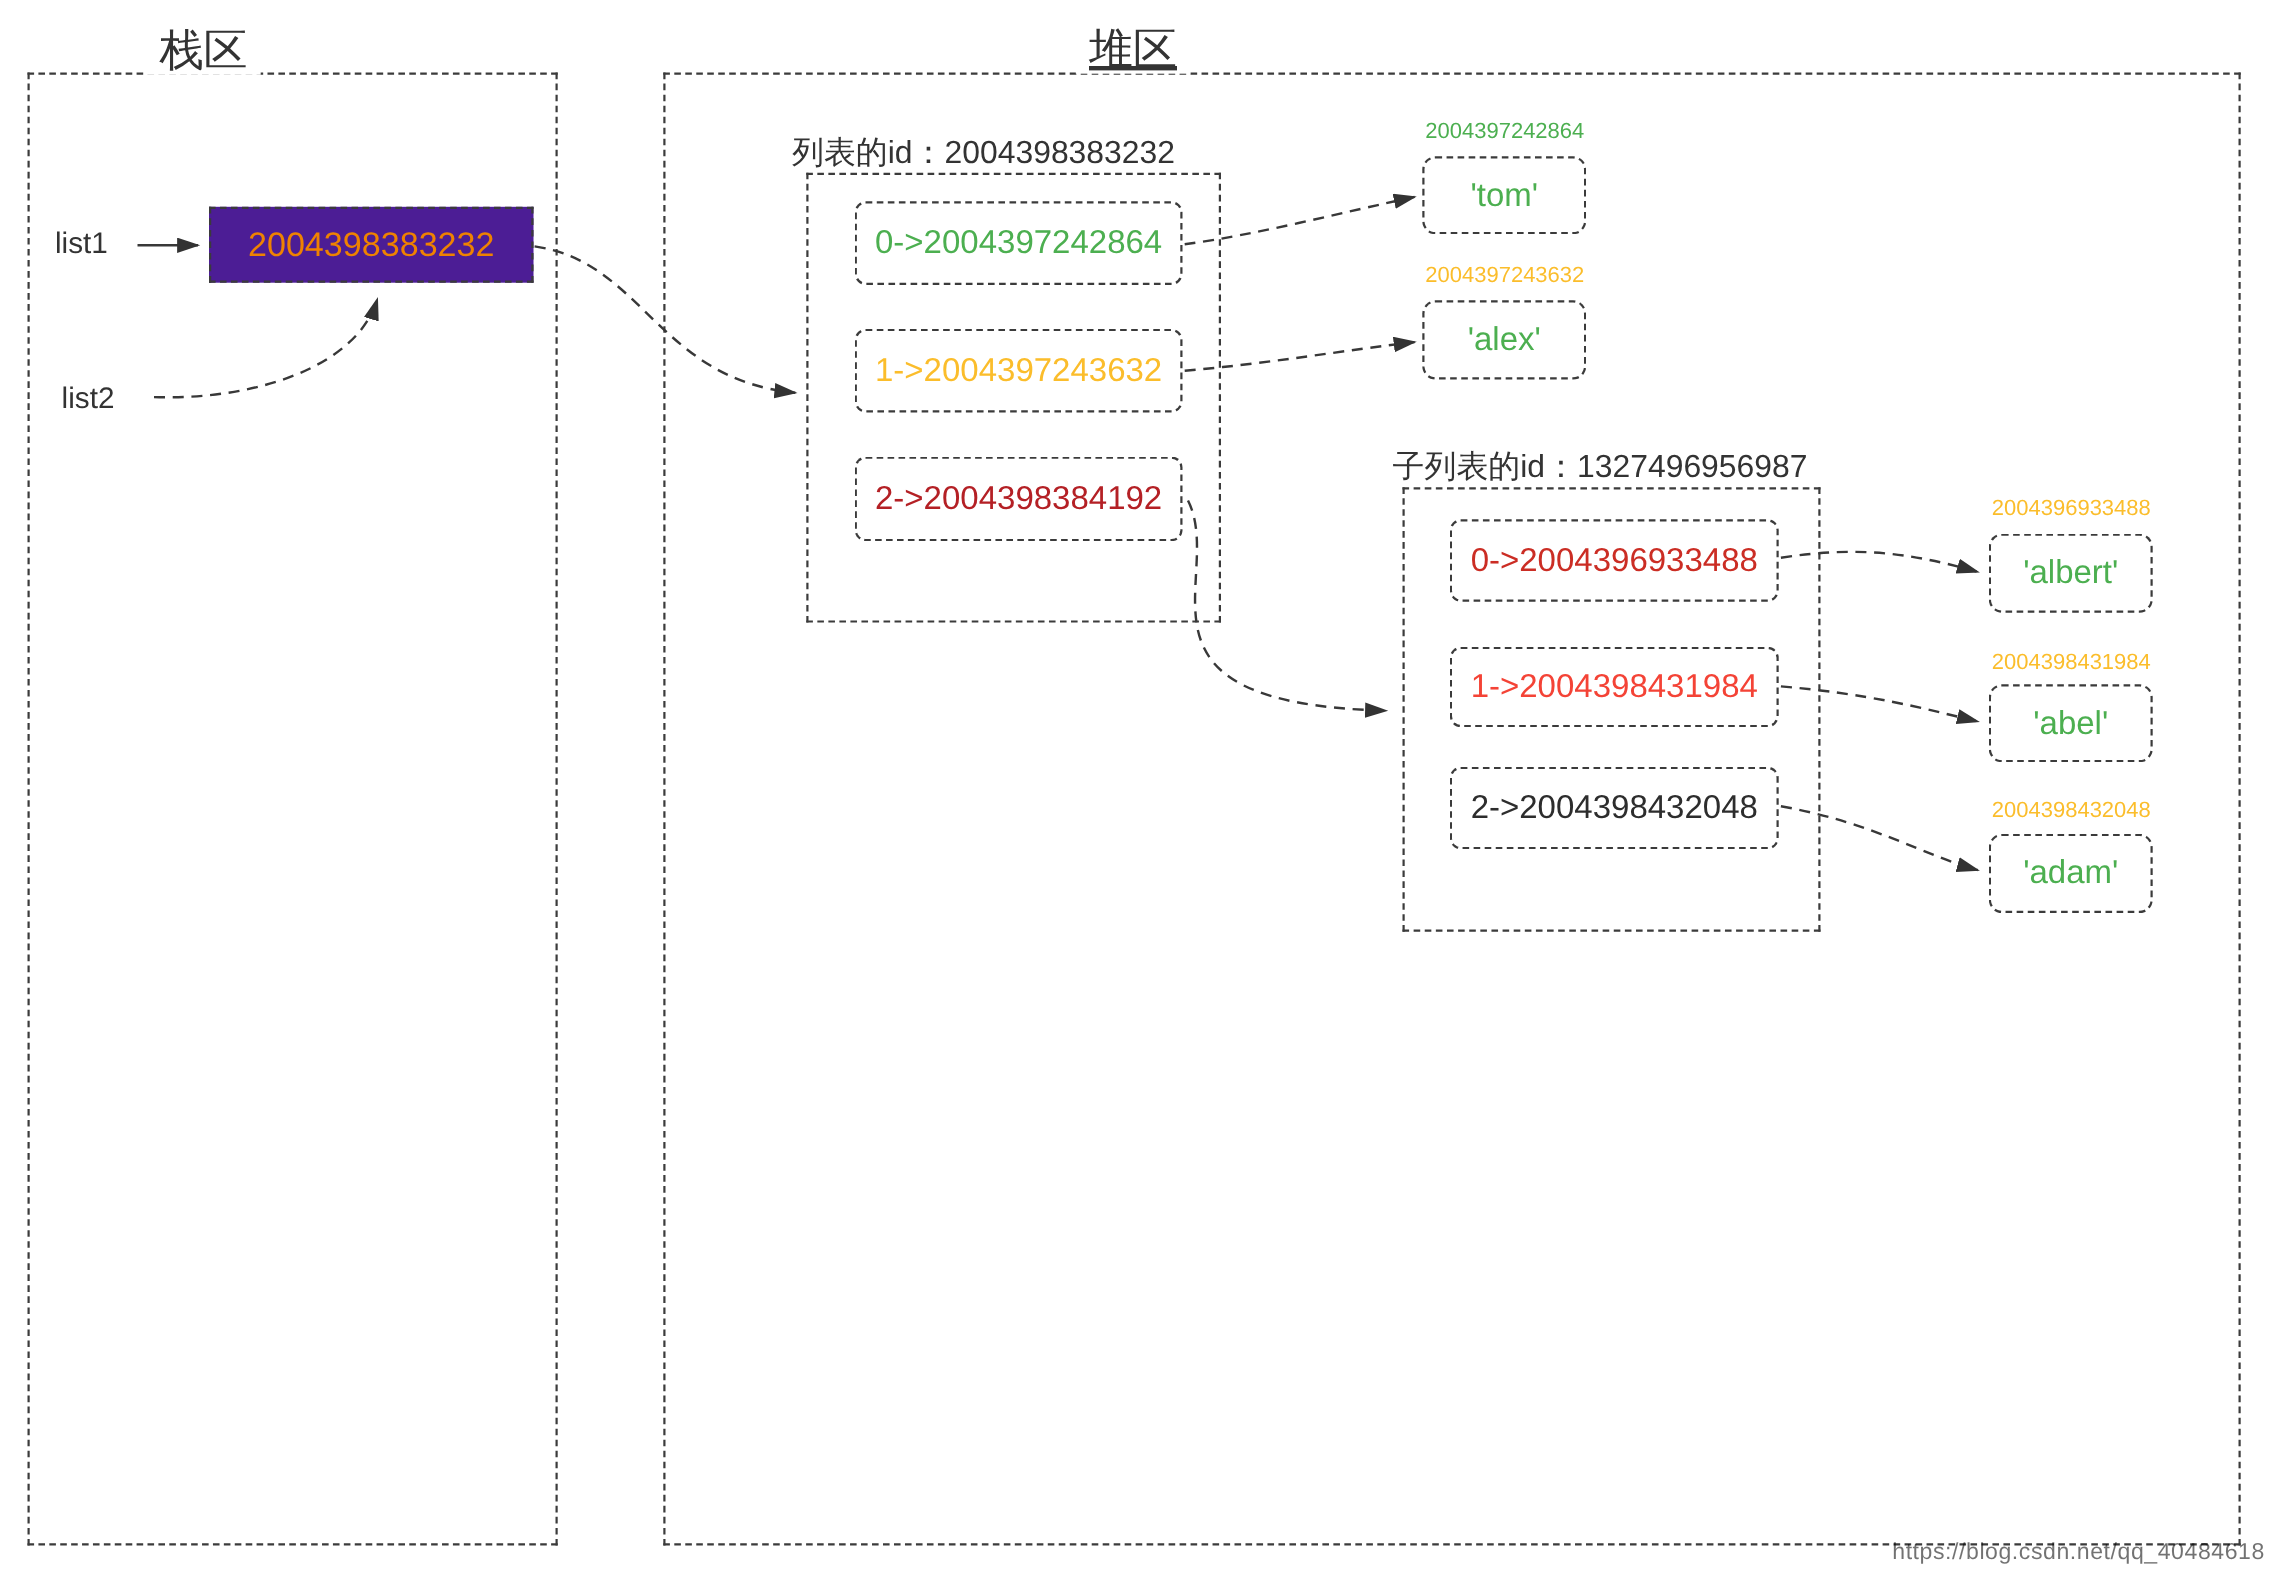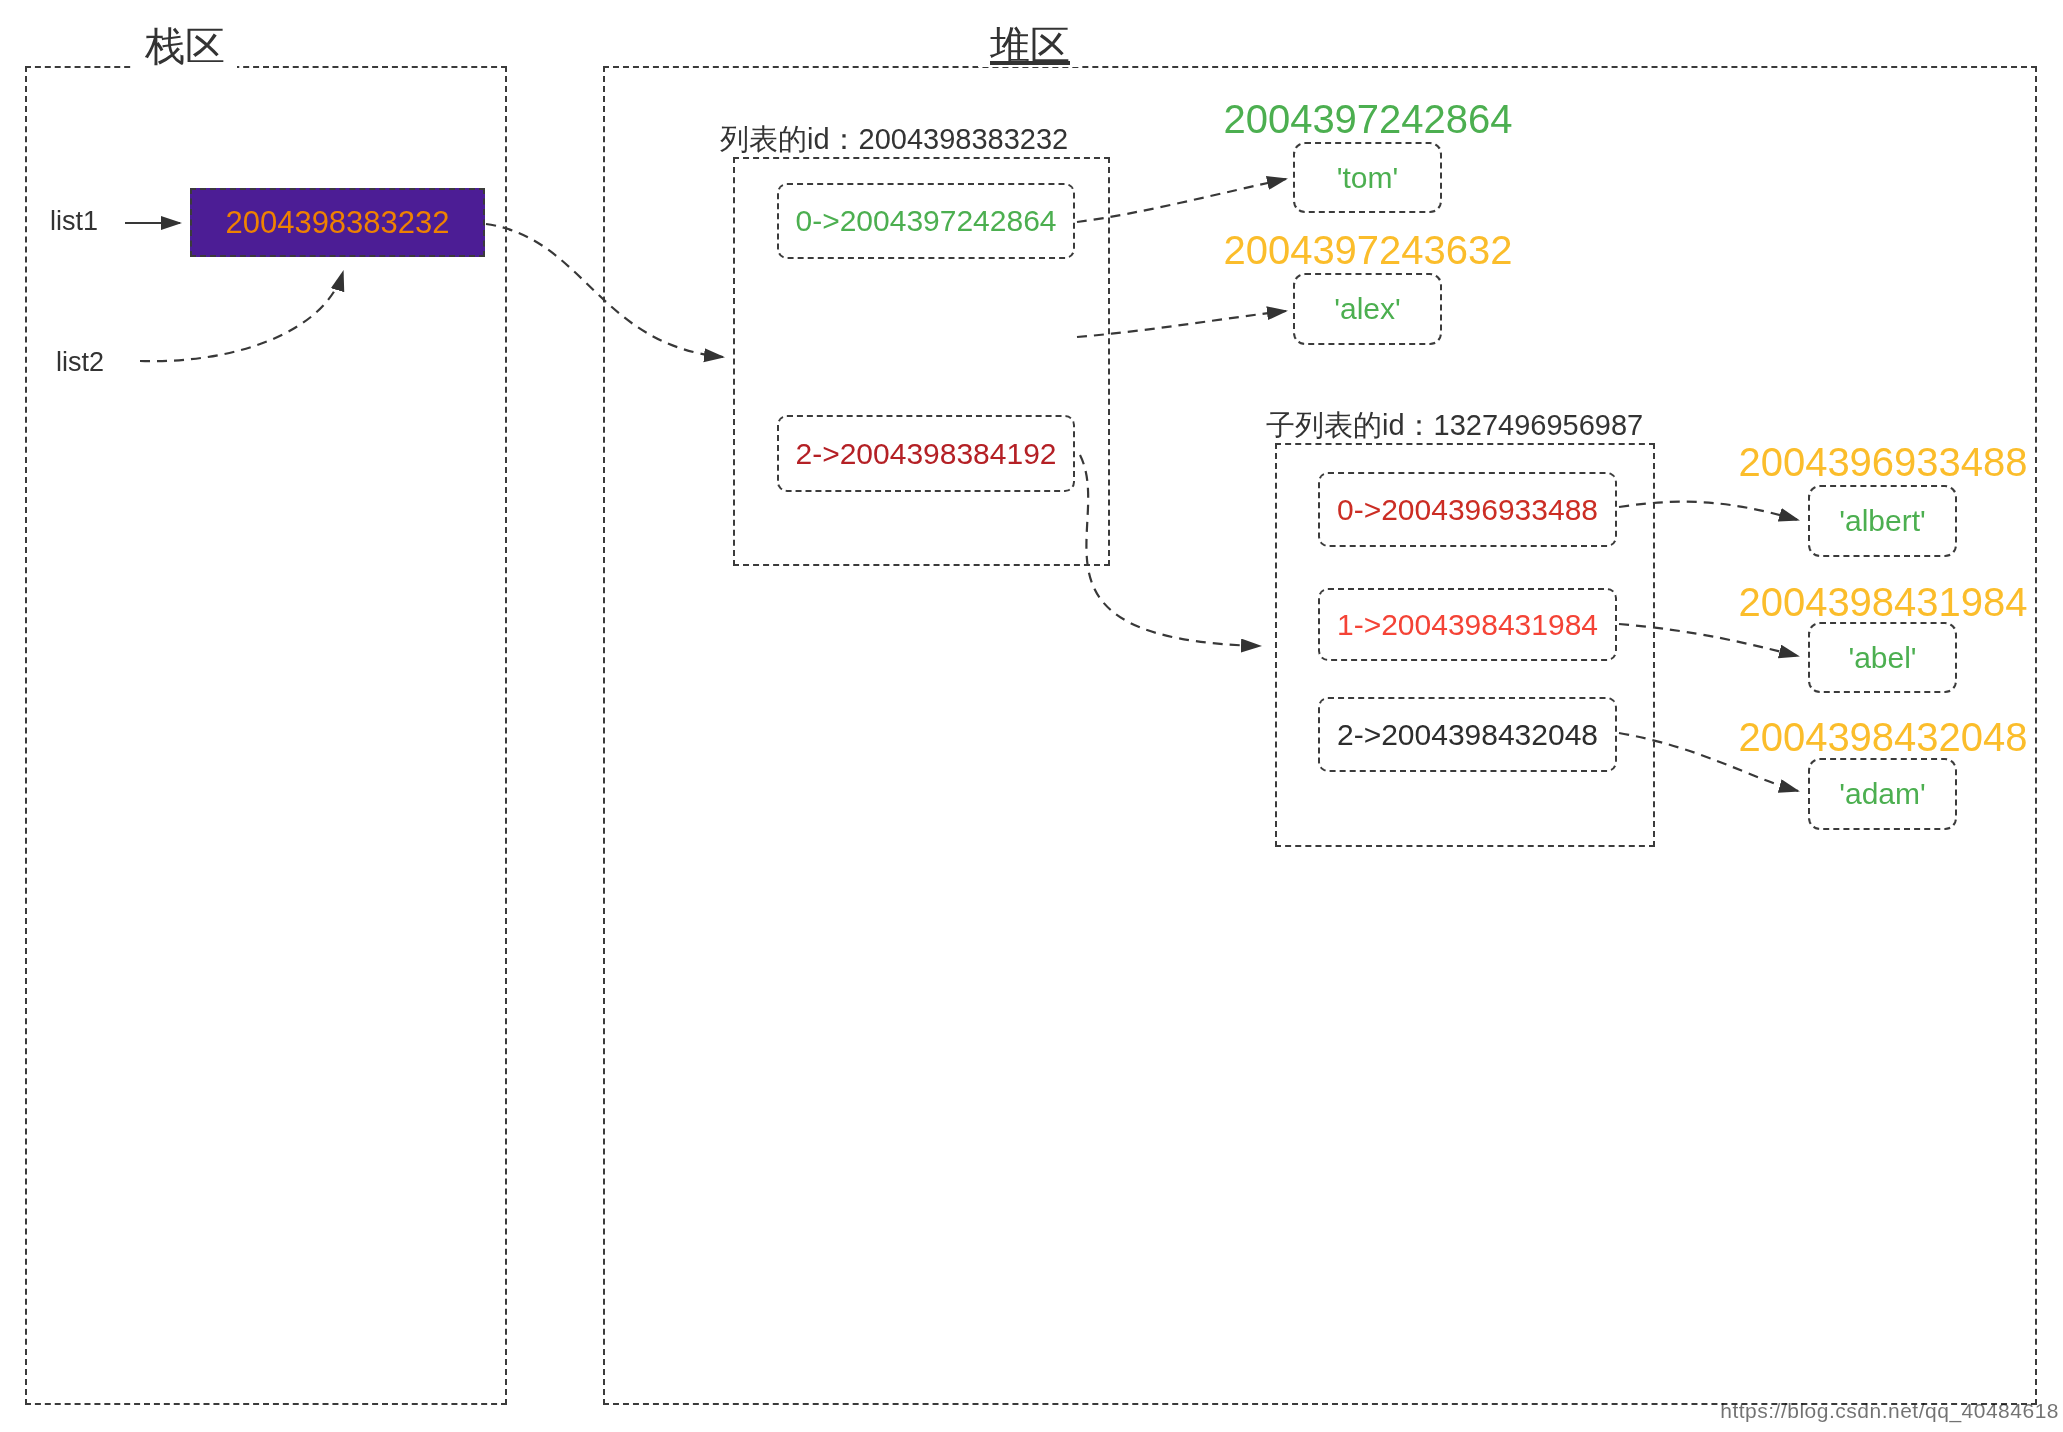--- a/index.html
+++ b/index.html
@@ -19,21 +19,21 @@
 
   
   .list-box{position:absolute;border:2px dashed #3b3b3b;}
   .list-label{position:absolute;font-size:29px;line-height:33px;color:#333;white-space:nowrap;}
 
   
   .row{position:absolute;border:2px dashed #3b3b3b;border-radius:10px;display:flex;
        align-items:center;justify-content:center;font-size:30px;background:#fff;white-space:nowrap;}
 
   
-  .cell-label{position:absolute;width:300px;text-align:center;font-size:40px;line-height:33px;white-space:nowrap;}
+  .cell-label{position:absolute;width:300px;text-align:center;font-size:20px;line-height:33px;white-space:nowrap;}
   .cell-box{position:absolute;border:2px dashed #3b3b3b;border-radius:12px;display:flex;
             align-items:center;justify-content:center;font-size:30px;background:#fff;white-space:nowrap;}
 
   .watermark{position:absolute;right:4px;top:1399px;font-size:21px;letter-spacing:.5px;
              opacity:.55;white-space:nowrap;}
 
   svg.arrows{position:absolute;left:0;top:0;pointer-events:none;}
 </style>
 </head>
 <body>
@@ -51,20 +51,23 @@
 
   <div class="addr-box" style="left:190px;top:188px;width:295px;height:69px;">
     <span style="color: rgb(239, 130, 1);">2004398383232</span>
   </div>
 
   <div class="list-label" style="left:720px;top:123px;">列表的id：2004398383232</div>
   <div class="list-box" style="left:733px;top:157px;width:377px;height:409px;"></div>
 
   <div class="row" style="left:777px;top:183px;width:298px;height:76px;">
     <span style="color: rgb(76, 175, 80);">0-&gt;2004397242864</span>
+  </div>
+  <div class="row" style="left:777px;top:299px;width:298px;height:76px;">
+    <span style="color: rgb(251, 189, 43);">1-&gt;2004397243632</span>
   </div>
   <div class="row" style="left:777px;top:415px;width:298px;height:77px;">
     <span style="color: rgb(180, 32, 37);">2-&gt;2004398384192</span>
   </div>
 
   <div class="list-label" style="left:1266px;top:409px;">子列表的id：1327496956987</div>
   <div class="list-box" style="left:1275px;top:443px;width:380px;height:404px;"></div>
 
   <div class="row" style="left:1318px;top:472px;width:299px;height:75px;">
     <span style="color: rgb(203, 45, 36);">0-&gt;2004396933488</span>

